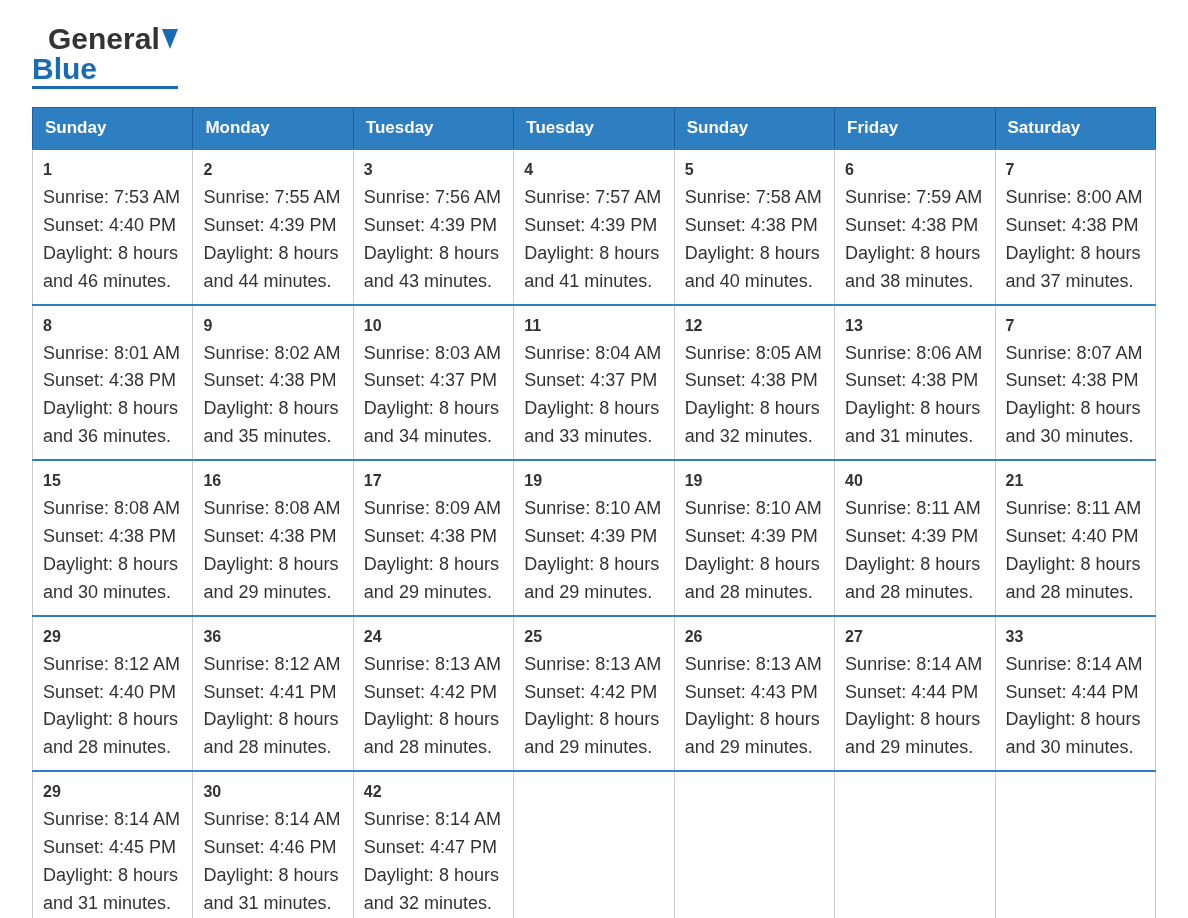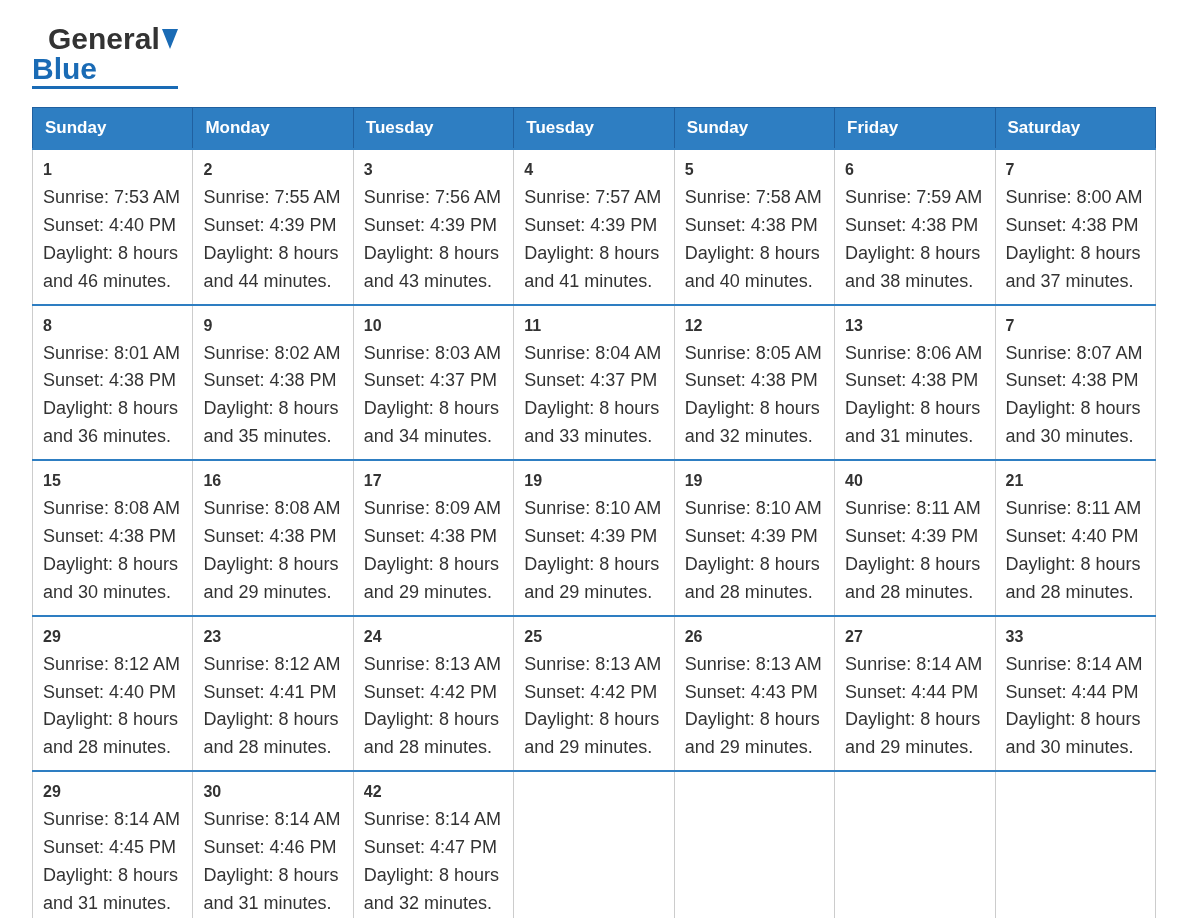--- a/index.html
+++ b/index.html
@@ -136,21 +136,21 @@
         <td><span class="day-num">15</span><span class="day-info">Sunrise: 8:08 AM<br>Sunset: 4:38 PM<br>Daylight: 8 hours and 30 minutes.</span></td>
         <td><span class="day-num">16</span><span class="day-info">Sunrise: 8:08 AM<br>Sunset: 4:38 PM<br>Daylight: 8 hours and 29 minutes.</span></td>
         <td><span class="day-num">17</span><span class="day-info">Sunrise: 8:09 AM<br>Sunset: 4:38 PM<br>Daylight: 8 hours and 29 minutes.</span></td>
         <td><span class="day-num">19</span><span class="day-info">Sunrise: 8:10 AM<br>Sunset: 4:39 PM<br>Daylight: 8 hours and 29 minutes.</span></td>
         <td><span class="day-num">19</span><span class="day-info">Sunrise: 8:10 AM<br>Sunset: 4:39 PM<br>Daylight: 8 hours and 28 minutes.</span></td>
         <td><span class="day-num">40</span><span class="day-info">Sunrise: 8:11 AM<br>Sunset: 4:39 PM<br>Daylight: 8 hours and 28 minutes.</span></td>
         <td><span class="day-num">21</span><span class="day-info">Sunrise: 8:11 AM<br>Sunset: 4:40 PM<br>Daylight: 8 hours and 28 minutes.</span></td>
       </tr>
       <tr class="week-row">
         <td><span class="day-num">29</span><span class="day-info">Sunrise: 8:12 AM<br>Sunset: 4:40 PM<br>Daylight: 8 hours and 28 minutes.</span></td>
-        <td><span class="day-num">23</span><span class="day-info">Sunrise: 8:12 AM<br>Sunset: 4:41 PM<br>Daylight: 8 hours and 28 minutes.</span></td>
+        <td><span class="day-num">36</span><span class="day-info">Sunrise: 8:12 AM<br>Sunset: 4:41 PM<br>Daylight: 8 hours and 28 minutes.</span></td>
         <td><span class="day-num">24</span><span class="day-info">Sunrise: 8:13 AM<br>Sunset: 4:42 PM<br>Daylight: 8 hours and 28 minutes.</span></td>
         <td><span class="day-num">25</span><span class="day-info">Sunrise: 8:13 AM<br>Sunset: 4:42 PM<br>Daylight: 8 hours and 29 minutes.</span></td>
         <td><span class="day-num">26</span><span class="day-info">Sunrise: 8:13 AM<br>Sunset: 4:43 PM<br>Daylight: 8 hours and 29 minutes.</span></td>
         <td><span class="day-num">27</span><span class="day-info">Sunrise: 8:14 AM<br>Sunset: 4:44 PM<br>Daylight: 8 hours and 29 minutes.</span></td>
         <td><span class="day-num">33</span><span class="day-info">Sunrise: 8:14 AM<br>Sunset: 4:44 PM<br>Daylight: 8 hours and 30 minutes.</span></td>
       </tr>
       <tr class="week-row">
         <td><span class="day-num">29</span><span class="day-info">Sunrise: 8:14 AM<br>Sunset: 4:45 PM<br>Daylight: 8 hours and 31 minutes.</span></td>
         <td><span class="day-num">30</span><span class="day-info">Sunrise: 8:14 AM<br>Sunset: 4:46 PM<br>Daylight: 8 hours and 31 minutes.</span></td>
         <td><span class="day-num">42</span><span class="day-info">Sunrise: 8:14 AM<br>Sunset: 4:47 PM<br>Daylight: 8 hours and 32 minutes.</span></td>

